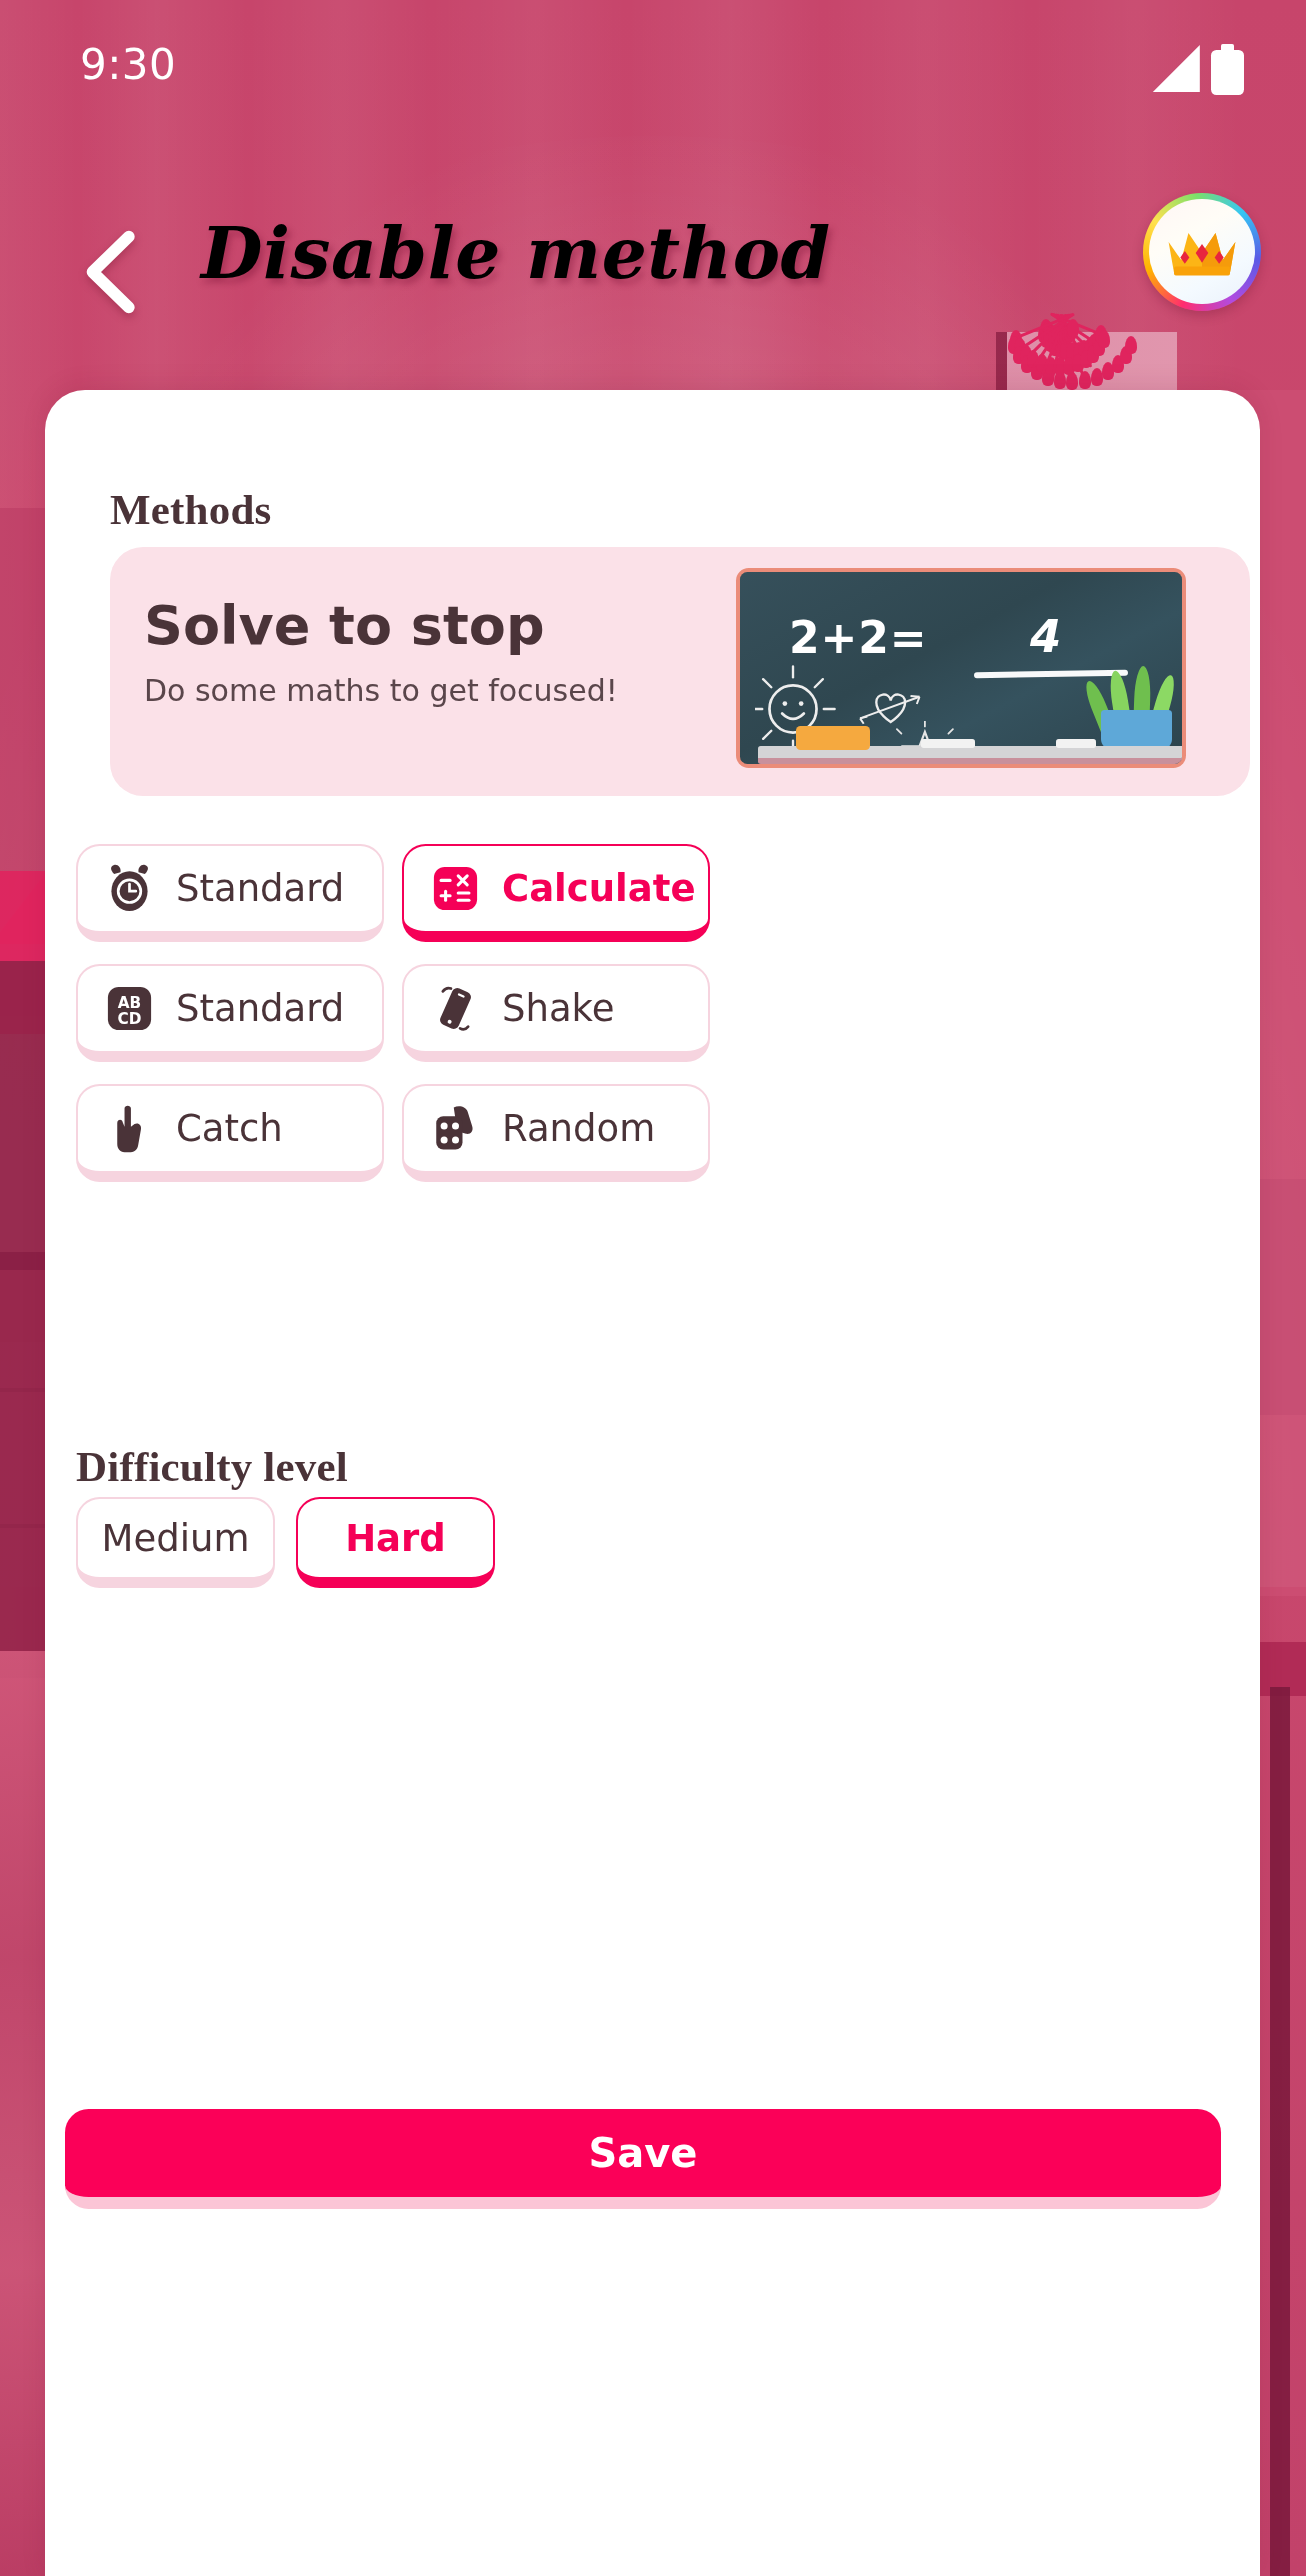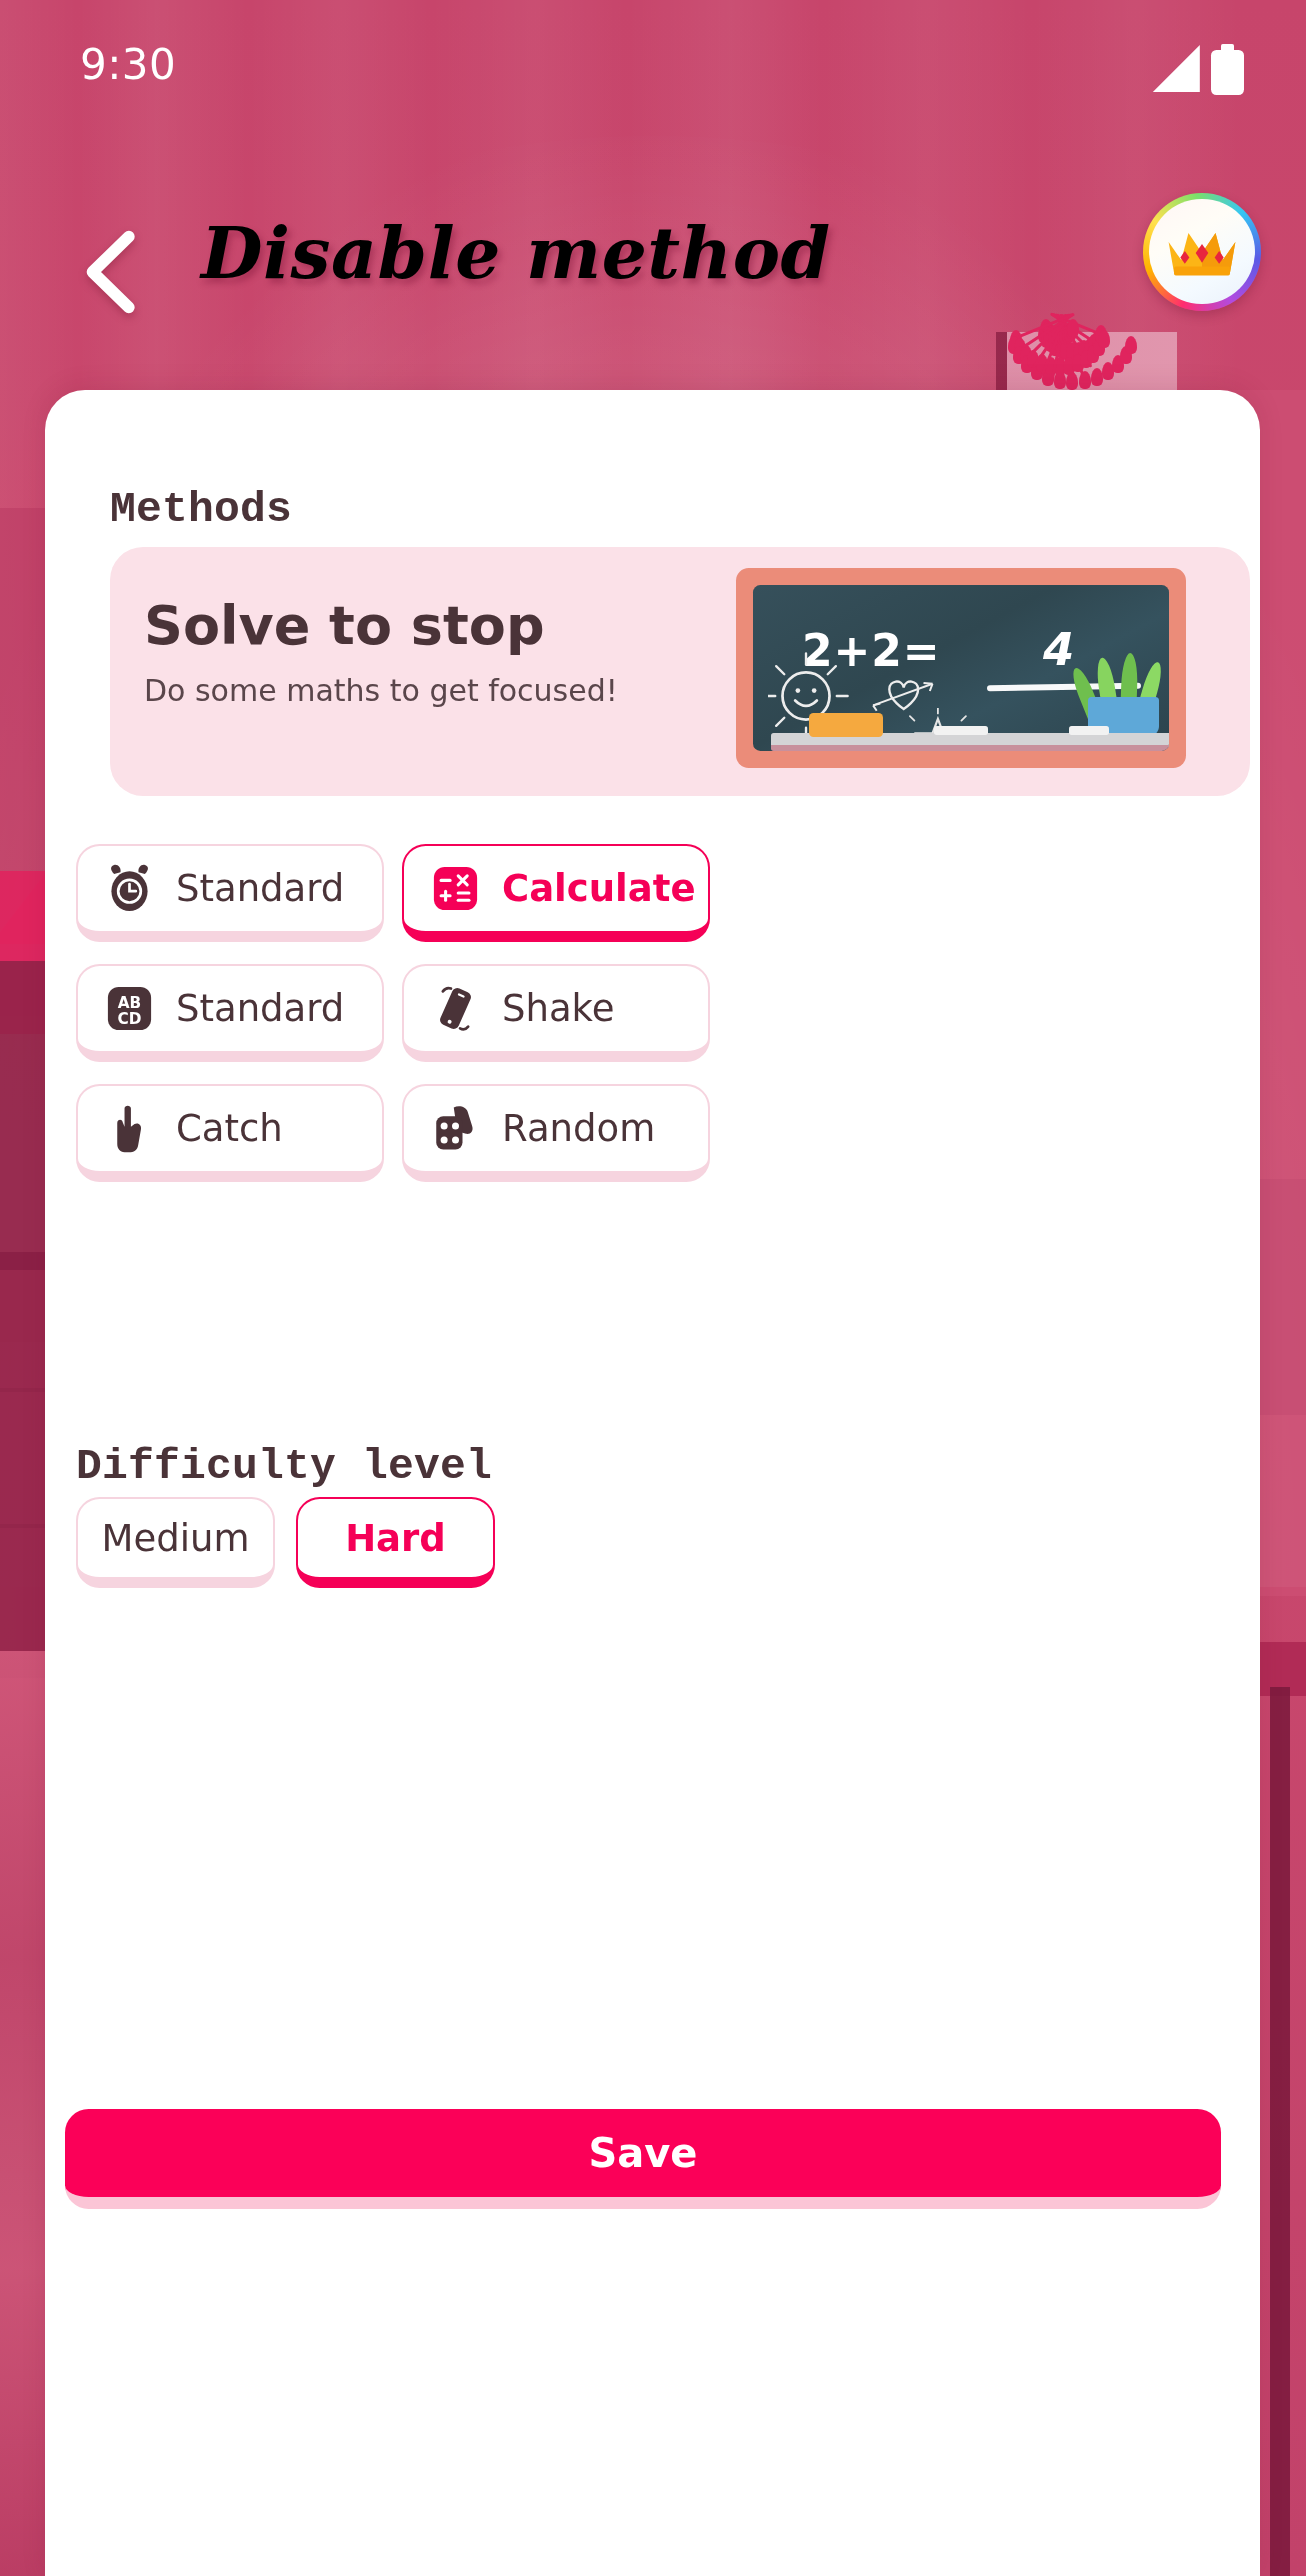--- a/index.html
+++ b/index.html
@@ -90,39 +90,39 @@
 
   
   #sheet {
     position:absolute; left:45px; top:390px; width:1215px; height:2186px;
     background:#fff; border-radius:40px 40px 0 0; z-index:5;
     box-shadow:0 -3.6px 23.6px rgba(120,20,50,.14);
     overflow:hidden;
   }
   .section-title {
     color:#4A3338; font-weight:700; font-size:43px; letter-spacing:0.2px;
-    font-family:Liberation Mono, monospace;
+    font-family:Liberation Serif, serif;
   }
   #methods-label { position:absolute; left:34px; top:95px; }
   #difficulty-label { position:absolute; left:0px; top:1052px; }
 
   
   #promo {
     position:absolute; left:34px; top:157px; width:1140px; height:249px;
     background:#FBE1E8; border-radius:33px; overflow:hidden;
   }
   .promo-text { position:absolute; left:34px; top:51px; width:544px; }
   .promo-title { font-family:"DejaVu Sans", sans-serif; font-weight:700; font-size:54px; color:#4A3338; line-height:1.05; }
   .promo-sub { margin-top:16.3px; font-size:30px; color:#5A464B; line-height:1.32; font-family:"DejaVu Sans", sans-serif; }
 
   
   .board-wrap { position:absolute; left:588px; top:10px; width:544px; height:239px; }
   .board-frame {
     position:absolute; left:38px; top:11px; width:450px; height:200px;
-    background:#EB8C79; border-radius:12.7px; padding:17px;
+    background:#EB8C79; border-radius:12.7px; padding:4px;
   }
   .board-face {
     width:100%; height:100%; border-radius:7.3px;
     background:linear-gradient(152deg,#36505B 0%,#2F4750 42%,#35525E 64%,#2C434C 100%);
     position:relative; overflow:hidden;
   }
   .chalk-eq {
     position:absolute; left:49px; top:40px; color:#fff;
     font-family:"DejaVu Sans", sans-serif; font-weight:700; font-size:44px;
     letter-spacing:0.9px; white-space:nowrap;

